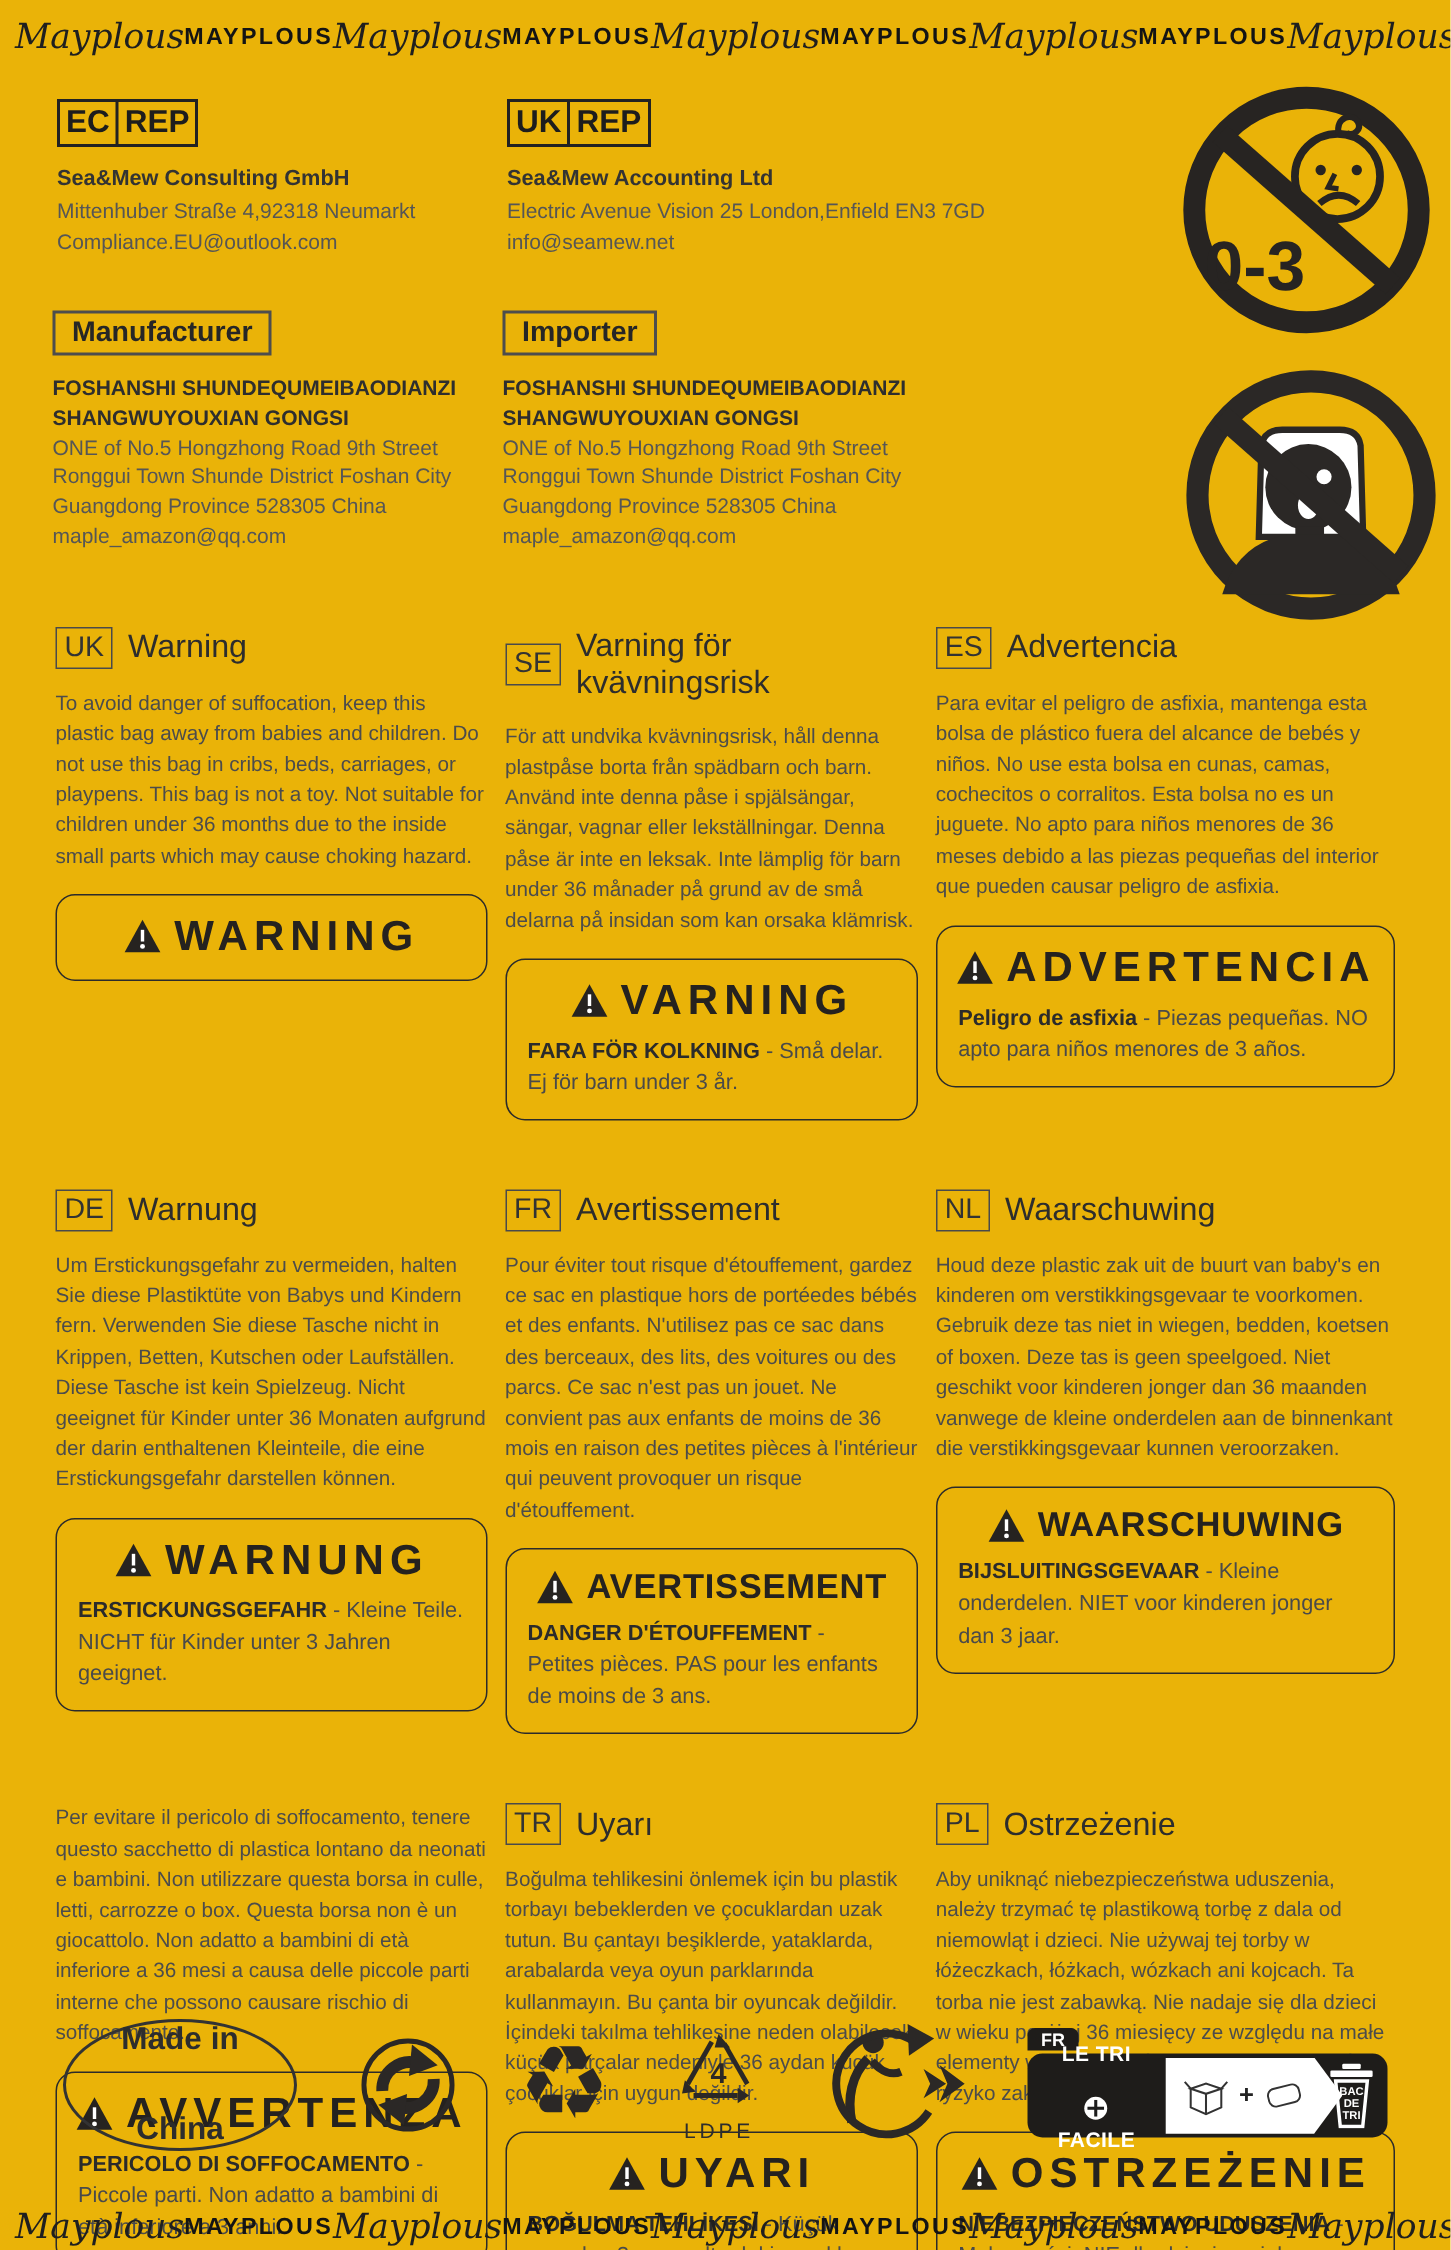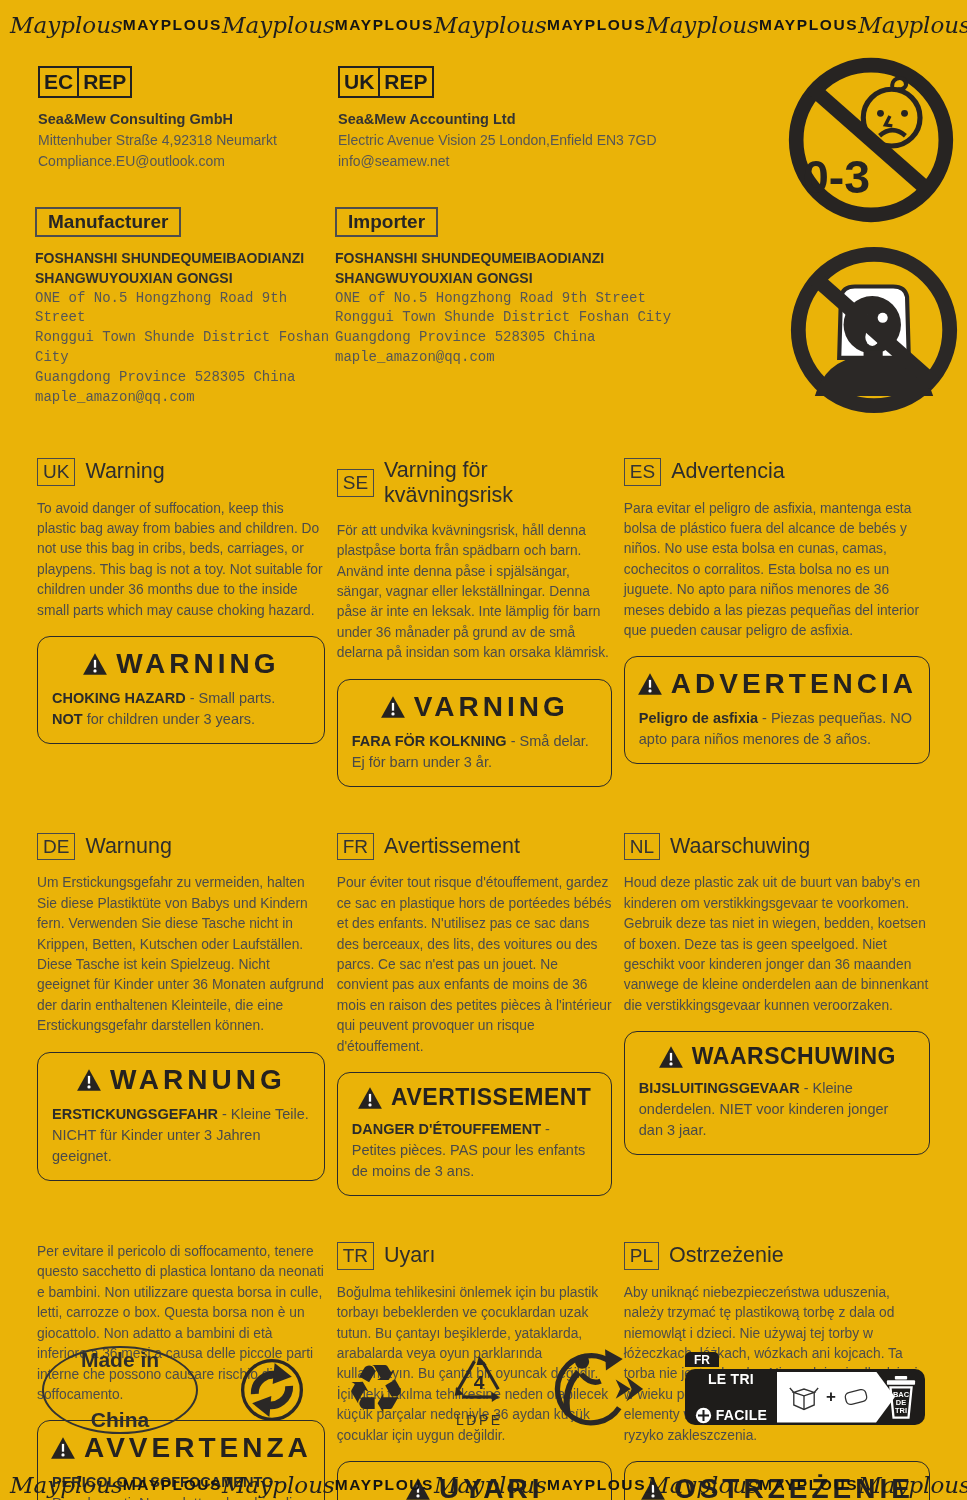--- a/index.html
+++ b/index.html
@@ -14,21 +14,21 @@
   
   .row-reps{display:grid;grid-template-columns:300px auto;padding-left:38px;margin-top:28px;max-width:770px;}
   .row-companies{display:grid;grid-template-columns:300px auto;padding-left:35px;margin-top:36px;max-width:770px;}
   .repbox{display:inline-flex;border:2.5px solid #222;font-weight:700;font-size:21px;color:#1d1d1d;margin-bottom:11px;}
   .repbox span{padding:1px 4px;line-height:1.25;}
   .repbox span + span{border-left:2.5px solid #222;}
   .rep-name{font-weight:700;font-size:14.5px;color:#333;line-height:1.45;}
   .rep-line{font-size:14px;color:#565656;line-height:1.45;}
   .co-label{display:inline-block;border:2px solid #4d4d4d;padding:2px 11px;font-weight:700;font-size:19px;color:#262626;margin-bottom:12px;}
   .co-name{font-weight:700;font-size:14px;color:#2e2e2e;line-height:1.42;}
-  .co-line{font-size:14px;color:#565656;line-height:1.42;font-family:Liberation Mono, monospace;}
+  .co-line{font-size:14px;color:#565656;line-height:1.42;}
   
   .icon-age{position:absolute;top:54px;right:10px;width:172px;height:172px;}
   .icon-bag{position:absolute;top:243px;right:6px;width:174px;height:174px;}
   
   .warn-grid{display:grid;grid-template-columns:repeat(3,1fr);column-gap:12px;row-gap:46px;padding:0 37px;margin-top:50px;}
   .warn-title-row{display:flex;align-items:center;gap:10px;margin-bottom:13px;}
   .code-box{display:inline-block;border:1.5px solid #4a4a4a;padding:0 5px;font-size:19px;color:#333;line-height:1.35;}
   .warn-title{font-size:21.5px;color:#2d2d2d;}
   .warn-body{margin:0;font-size:13.8px;line-height:1.48;color:#4c4c4c;}
   .alert-box{border:1.6px solid #2b2b2b;border-radius:13px;padding:11px 12px 13px;margin-top:15px;}
@@ -47,21 +47,21 @@
   .ldpe{display:flex;flex-direction:column;align-items:center;}
   .ldpe svg{width:64px;height:58px;}
   .ldpe-label{font-size:14px;letter-spacing:2.5px;color:#2d2d2d;margin-top:2px;}
   .triman{width:92px;height:86px;}
   .badge-wrap{position:relative;width:240px;height:56px;margin-top:14px;}
   .badge{position:relative;width:240px;height:56px;background:#1e1c1a;border-radius:10px;}
   .badge-tab{position:absolute;top:-17px;left:0;background:#1e1c1a;color:#fff;border-radius:5px 5px 0 0;
              padding:1px 9px 0;font-weight:700;font-size:12px;}
   .badge-left{position:absolute;left:0;top:0;bottom:0;width:92px;display:flex;flex-direction:column;
               justify-content:center;align-items:center;gap:20px;color:#fff;font-weight:800;font-size:14px;letter-spacing:0.3px;}
-  .badge-left .row2{display:flex;align-items:center;gap:4px;}
+  .badge-left .row2{display:flex;align-items:center;gap:4px;flex-direction:column;}
   .plusc{width:17px;height:17px;}
   .badge-white{position:absolute;left:92px;top:2.5px;bottom:2.5px;width:104px;background:#fff;
                clip-path:polygon(0 0,84% 0,100% 50%,84% 100%,0 100%);
                display:flex;align-items:center;justify-content:center;gap:5px;padding-right:14px;}
   .badge-plus{font-weight:700;font-size:17px;color:#222;}
   .bin{position:absolute;right:6px;top:6px;width:36px;height:44px;}
   .bin text{font-weight:700;font-size:8.5px;fill:#fff;}
 </style>
 </head>
 <body>
@@ -155,21 +155,20 @@
       <p class="warn-body">To avoid danger of suffocation, keep this plastic bag away from babies and children. Do not use this bag in cribs, beds, carriages, or playpens. This bag is not a toy. Not suitable for children under 36 months due to the inside small parts which may cause choking hazard.</p>
       <div class="alert-box">
         <div class="alert-heading">
           <svg class="tri" viewBox="0 0 24 22">
             <path d="M12 1 L23 21 H1 Z" fill="#262320"></path>
             <rect x="10.95" y="7.2" width="2.1" height="7.2" fill="#fff"></rect>
             <circle cx="12" cy="17.4" r="1.5" fill="#fff"></circle>
           </svg>
           <span class="alert-heading-text">WARNING</span>
         </div>
-        <p class="hazard"><b>CHOKING HAZARD</b><span> - Small parts. </span><b>NOT</b><span> for children under 3 years.</span></p>
       </div>
     </div>
 
     <div class="warn-card">
       <div class="warn-title-row">
         <span class="code-box">SE</span>
         <span class="warn-title">Varning för kvävningsrisk</span>
       </div>
       <p class="warn-body">För att undvika kvävningsrisk, håll denna plastpåse borta från spädbarn och barn. Använd inte denna påse i spjälsängar, sängar, vagnar eller lekställningar. Denna påse är inte en leksak. Inte lämplig för barn under 36 månader på grund av de små delarna på insidan som kan orsaka klämrisk.</p>
       <div class="alert-box">

